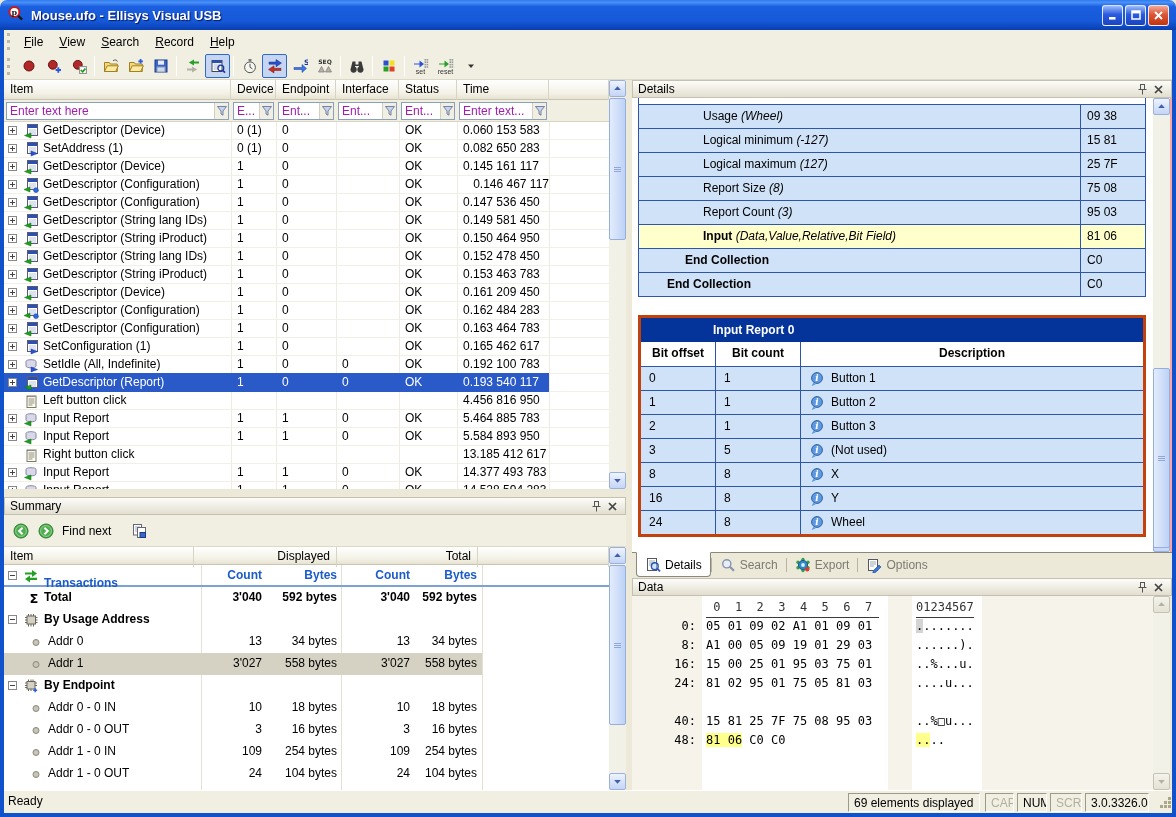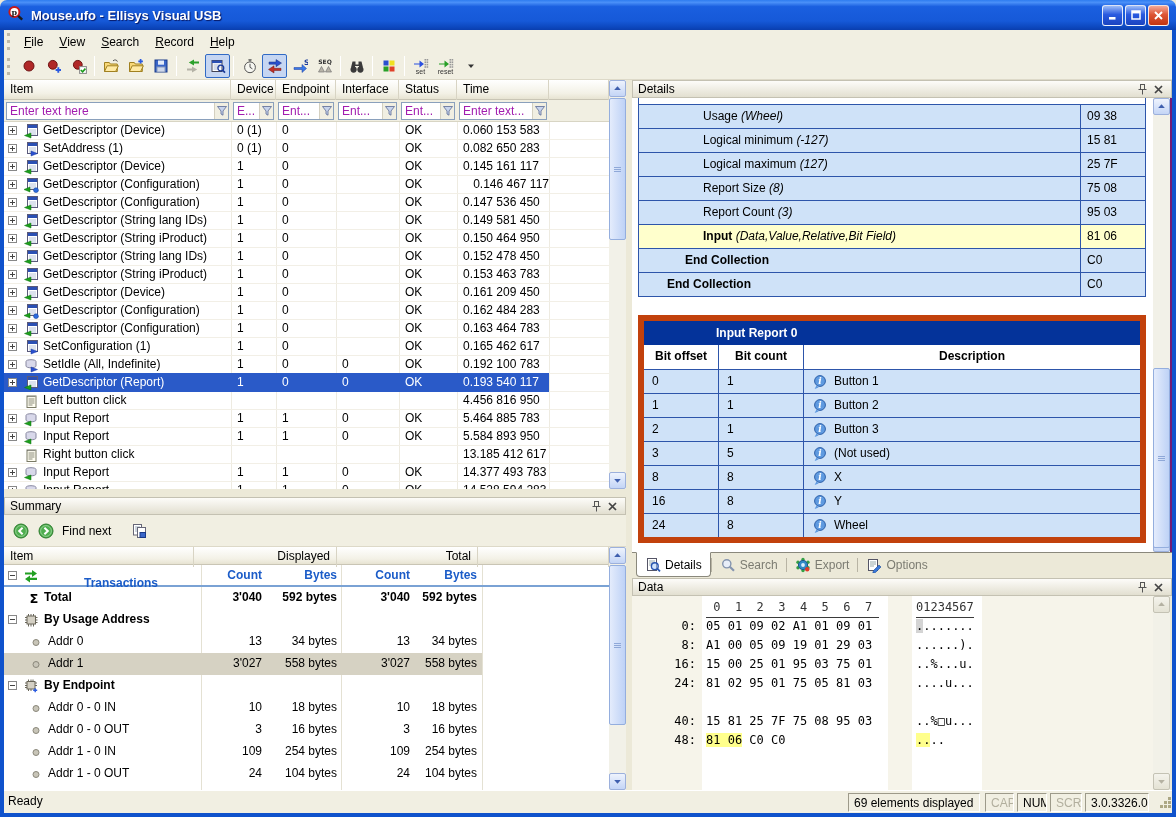--- a/index.html
+++ b/index.html
@@ -81,30 +81,30 @@
   .sum-rows { position:absolute; left:0; top:68px; width:622px; bottom:0; overflow:hidden; }
   .sumrow { position:absolute; left:0; width:605px; height:22px; }
   .sumrow .cell { position:absolute; top:0; height:22px; line-height:21px; white-space:nowrap; overflow:hidden; z-index:2; }
   .sumrow .num { text-align:right; }
   .sumrow.section { color:#1b5cc8; font-weight:bold; border-bottom:2px solid #7aa2d4; }
   .sumrow.total .cell, .sumrow.group .cell { font-weight:bold; }
   .sumrow .selbg { position:absolute; left:0; top:0; width:478px; height:22px; background:#d6d2c3; z-index:1; }
   .sum-line { position:absolute; top:0; bottom:0; width:1px; background:#e4e1d3; }
 
   
-  .panel-details { position:absolute; left:632px; top:80px; width:540px; height:498px; background:#701a75;padding-left:15px; }
+  .panel-details { position:absolute; left:632px; top:80px; width:540px; height:498px; background:#fca5a5;padding-left:15px; }
   .det-body { position:absolute; left:0; top:18px; width:521px; height:454px; background:#fff; overflow:hidden; }
   .desc-table { position:absolute; left:6px; top:0; width:508px; border:1px solid #2d55aa; border-top:none; }
   .drow { position:relative; height:24px; background:#cfe2f8; border-top:1px solid #2d55aa; }
   .drow.cut { height:6px; background:#fff; border-top:none; }
   .drow.hl { background:#ffffcc; }
   .drow .lbl { position:absolute; left:0; right:65px; top:0; height:100%; line-height:23px; white-space:nowrap; overflow:hidden; }
   .drow .val { position:absolute; right:0; top:0; width:65px; height:100%; border-left:1px solid #2d55aa; line-height:23px; padding-left:6px; }
   .args { font-style:italic; font-weight:normal; }
-  .rep-table { position:absolute; left:6px; top:217px; width:508px; border:6px solid #c2410c; }
+  .rep-table { position:absolute; left:6px; top:217px; width:508px; border:3px solid #c2410c; }
   .rep-title { height:24px; background:#04339a; color:#fff; font-weight:bold; line-height:24px; padding-left:72px; }
   .rep-cols { display:flex; height:24px; background:#fff; font-weight:bold; }
   .rep-cols > div { border-right:1px solid #2d55aa; line-height:23px; text-align:center; }
   .rep-cols > div:last-child { border-right:none; }
   .reprow { display:flex; height:24px; background:#cfe2f8; border-top:1px solid #2d55aa; }
   .reprow > div { border-right:1px solid #2d55aa; line-height:23px; padding-left:8px; display:flex; align-items:center; gap:6px; }
   .reprow > div:last-child { border-right:none; }
   .rc1 { width:75px; } .rc2 { width:85px; } .rc3 { flex:1; }
 
   .tabstrip { position:absolute; left:0; top:472px; width:540px; height:26px; background:#ece9d8;
@@ -807,21 +807,21 @@
         <div class="sum-line" style="left: 197px;"></div>
         <div class="sum-line" style="left: 337px;"></div>
         <div class="sum-line" style="left: 478px;"></div>
         <div class="sumrow section" style="top: 0px;">
           <div class="cell" style="left: 0px; width: 196px;">
             <span class="exp" style="left: 4px; top: 6px;"></span>
             <span class="ricon" style="left: 19px; top: 3px;"><svg width="16" height="16" viewBox="0 0 16 16" xmlns="http://www.w3.org/2000/svg">
                 <path d="M9 2l5 3.5L9 9V6.6H2V4.4h7z" fill="#22a022"></path>
                 <path d="M7 7.5L2 11l5 3.5V12h7V9.8H7z" fill="#22a022"></path>
               </svg></span>
-            <span style="position: absolute; left: 40px; top: 8px; line-height: 21px; margin-left: 40px;">Transactions</span>
+            <span style="position: absolute; left: 40px; top: 8px; line-height: 21px;">Transactions</span>
           </div>
           <div class="cell num" style="left: 197px; width: 61px;">Count</div>
           <div class="cell num" style="left: 258px; width: 75px;">Bytes</div>
           <div class="cell num" style="left: 333px; width: 73px;">Count</div>
           <div class="cell num" style="left: 406px; width: 67px;">Bytes</div>
         </div>
         <div class="sumrow total" style="top: 22px;">
           <div class="cell" style="left: 0px; width: 196px;">
             <span class="ricon" style="left: 22px; top: 3px;"><svg width="16" height="16" viewBox="0 0 16 16" xmlns="http://www.w3.org/2000/svg">
                 <text x="8" y="13" text-anchor="middle" font-size="13" font-weight="bold" fill="#000" font-family="DejaVu Sans,sans-serif">Σ</text>

